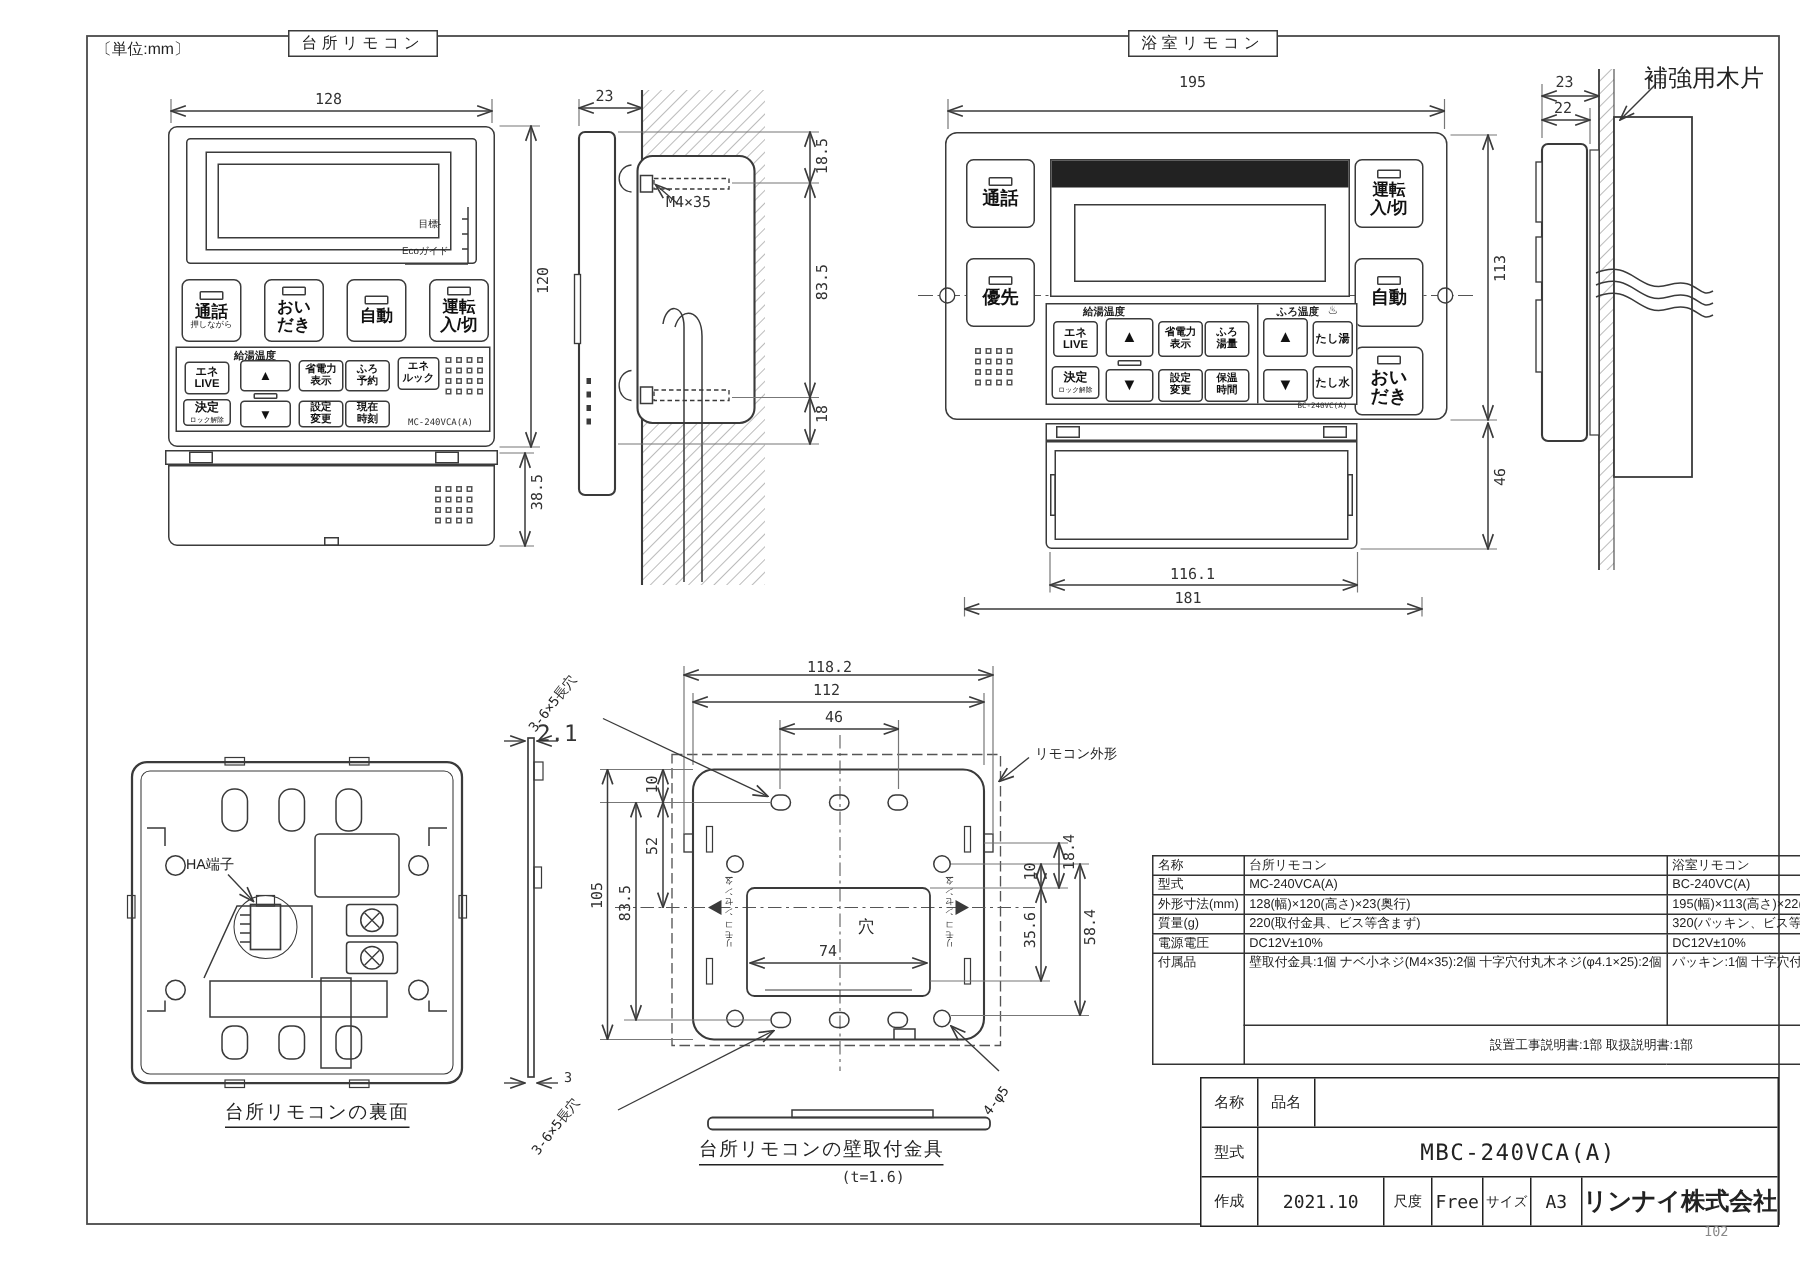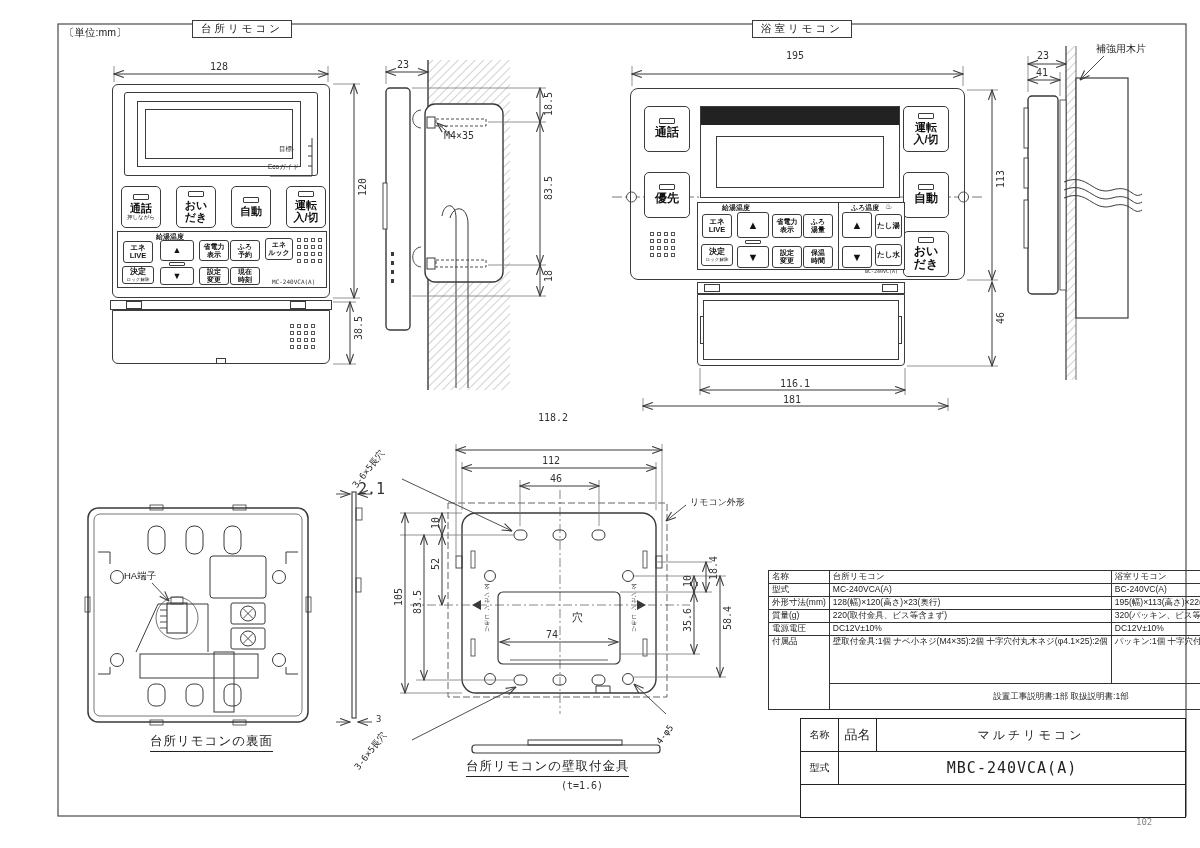--- a/index.html
+++ b/index.html
@@ -452,27 +452,27 @@
 
 <div class="rect" style="left:697px;top:282px;width:208px;height:12px;border-width:1.2px"></div>
 <div class="rect thin" style="left:704px;top:284px;width:16px;height:8px"></div>
 <div class="rect thin" style="left:882px;top:284px;width:16px;height:8px"></div>
 <div class="rect" style="left:697px;top:294px;width:208px;height:72px;border-radius:0 0 4px 4px"></div>
 <div class="rect thin" style="left:703px;top:300px;width:196px;height:60px"></div>
 <div class="rect thin" style="left:700px;top:316px;width:4px;height:28px"></div>
 <div class="rect thin" style="left:898px;top:316px;width:4px;height:28px"></div>
 
 <span class="hdim" style="left:1037px;top:50px">23</span>
-<span class="hdim" style="left:1036px;top:67px">41</span>
-<span class="lbl" style="left:1096px;top:42px;font-size:10px">補強用木片</span>
+<span class="hdim" style="left:1036px;top:67px">22</span>
+<span class="lbl" style="left:1096px;top:42px;font-size:16px">補強用木片</span>
 
 <span class="lbl" style="left:124px;top:570px;font-size:9.5px">HA端子</span>
 <span class="lbl" style="left:150px;top:733px;font-size:12.5px;letter-spacing:1px;border-bottom:1px solid #222;padding-bottom:1px">台所リモコンの裏面</span>
 
-<span class="hdim" style="left:538px;top:412px">118.2</span>
+<span class="hdim" style="left:538px;top:440px">118.2</span>
 <span class="hdim" style="left:542px;top:455px">112</span>
 <span class="hdim" style="left:550px;top:473px">46</span>
 <span class="hdim" style="left:358px;top:480px;font-size:15px">2.1</span>
 <span class="hdim" style="left:376px;top:714px;font-size:9px">3</span>
 <span class="vdim" style="left:430px;top:517px">10</span>
 <span class="vdim" style="left:430px;top:558px">52</span>
 <span class="vdim" style="left:412px;top:590px">83.5</span>
 <span class="vdim" style="left:393px;top:588px">105</span>
 <span class="vdim" style="left:682px;top:575px">10</span>
 <span class="vdim" style="left:708px;top:556px">18.4</span>
@@ -532,24 +532,32 @@
   <tr style="height:26px">
     <td colspan="2" class="pre" style="text-align:center">設置工事説明書:1部
 取扱説明書:1部</td>
   </tr>
 </tbody>
     </table>
 
 <div class="abs" style="left:800px;top:718px;width:386px;height:100px;border:1.6px solid #222;box-sizing:border-box;background:#fff">
   <div class="tb-row" style="top:0;height:33px;border-bottom:1px solid #222">
     <div class="tb-cell" style="width:38px;font-size:10px">名称</div>
-    <div class="tb-cell" style="width:38px;font-size:13px">品名</div>
-    <div class="tb-cell" style="flex:1;border-right:none;font-size:12px;letter-spacing:3px">マルチリモコン</div>
+    <div class="tb-cell" style="width:38px;font-size:10px">品名</div>
   </div>
   <div class="tb-row" style="top:33px;height:33px;border-bottom:1px solid #222">
     <div class="tb-cell" style="width:38px;font-size:10px">型式</div>
     <div class="tb-cell" style="flex:1;border-right:none;font:15px 'DejaVu Sans Mono',monospace;letter-spacing:1px">MBC-240VCA(A)</div>
   </div>
+  <div class="tb-row" style="top:66px;height:32px">
+    <div class="tb-cell" style="width:38px;font-size:10px">作成</div>
+    <div class="tb-cell" style="width:84px;font:12px 'DejaVu Sans Mono',monospace">2021.10</div>
+    <div class="tb-cell" style="width:32px;font-size:9.5px">尺度</div>
+    <div class="tb-cell" style="width:34px;font:12px 'DejaVu Sans Mono',monospace">Free</div>
+    <div class="tb-cell" style="width:32px;font-size:9px">サイズ</div>
+    <div class="tb-cell" style="width:34px;font:12px 'DejaVu Sans Mono',monospace">A3</div>
+    <div class="tb-cell" style="flex:1;border-right:none;font-size:16px;font-weight:bold">リンナイ株式会社</div>
+  </div>
 </div>
 
 <span class="hdim" style="left:1136px;top:817px;font-size:9px;color:#888">102</span>
 
 </div>
 
 </body></html>

